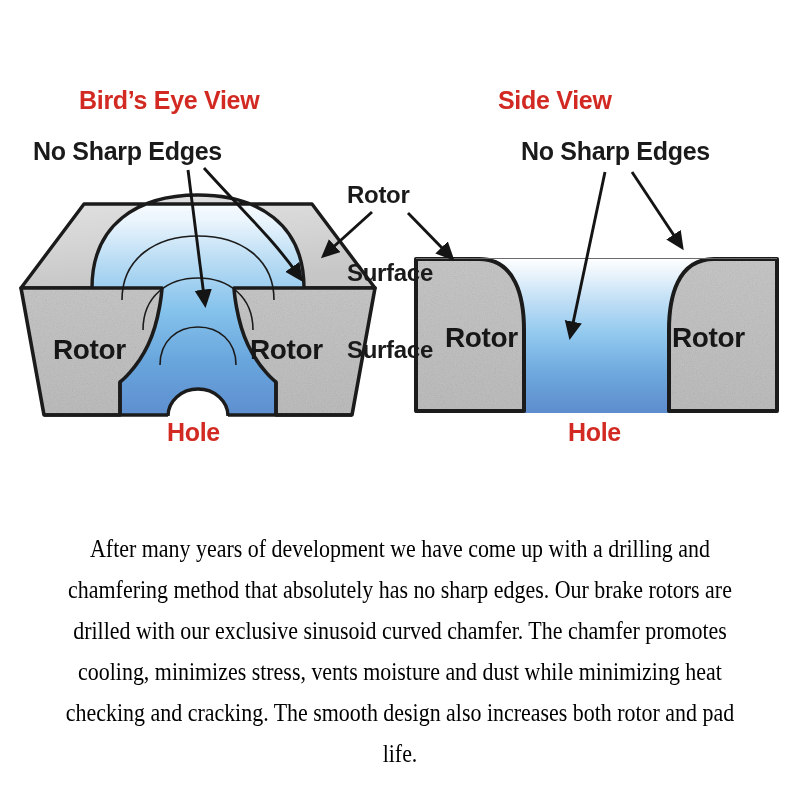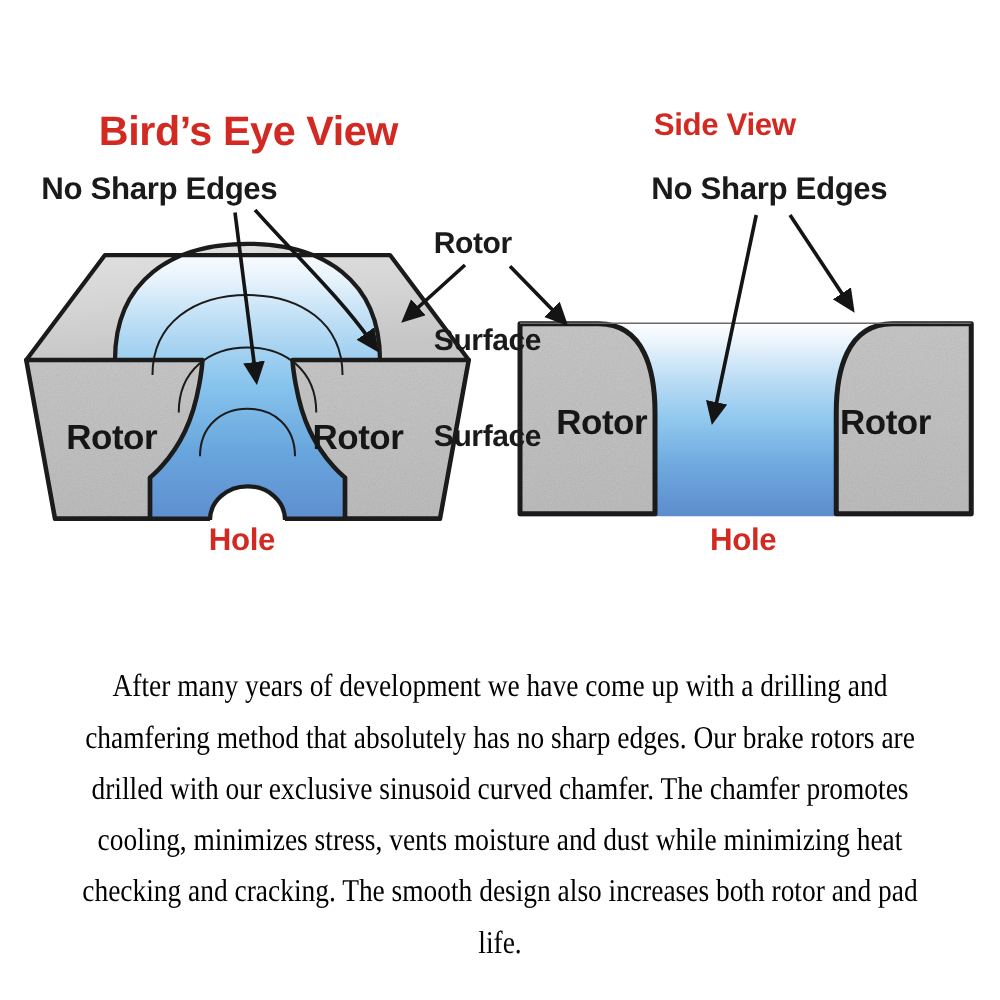--- a/index.html
+++ b/index.html
@@ -24,24 +24,24 @@
     line-height: 1.02;
     font-family: "Liberation Sans", sans-serif;
     font-weight: bold;
     letter-spacing: -0.3px;
   }
   .lbl-red  { color: #d22a22; }
   .lbl-blk  { color: #1a1a1a; }
 
   #title-birdseye {
     left: 79px; top: 88px;
-    font-size: 33px;
+    font-size: 25px;
   }
   #title-sideview {
-    left: 523px; top: 88px;
+    left: 498px; top: 88px;
     font-size: 25px;
   }
   #label-nse-left {
     left: 33px; top: 139px;
     font-size: 25px;
   }
   #label-nse-right {
     left: 521px; top: 139px;
     font-size: 25px;
   }

